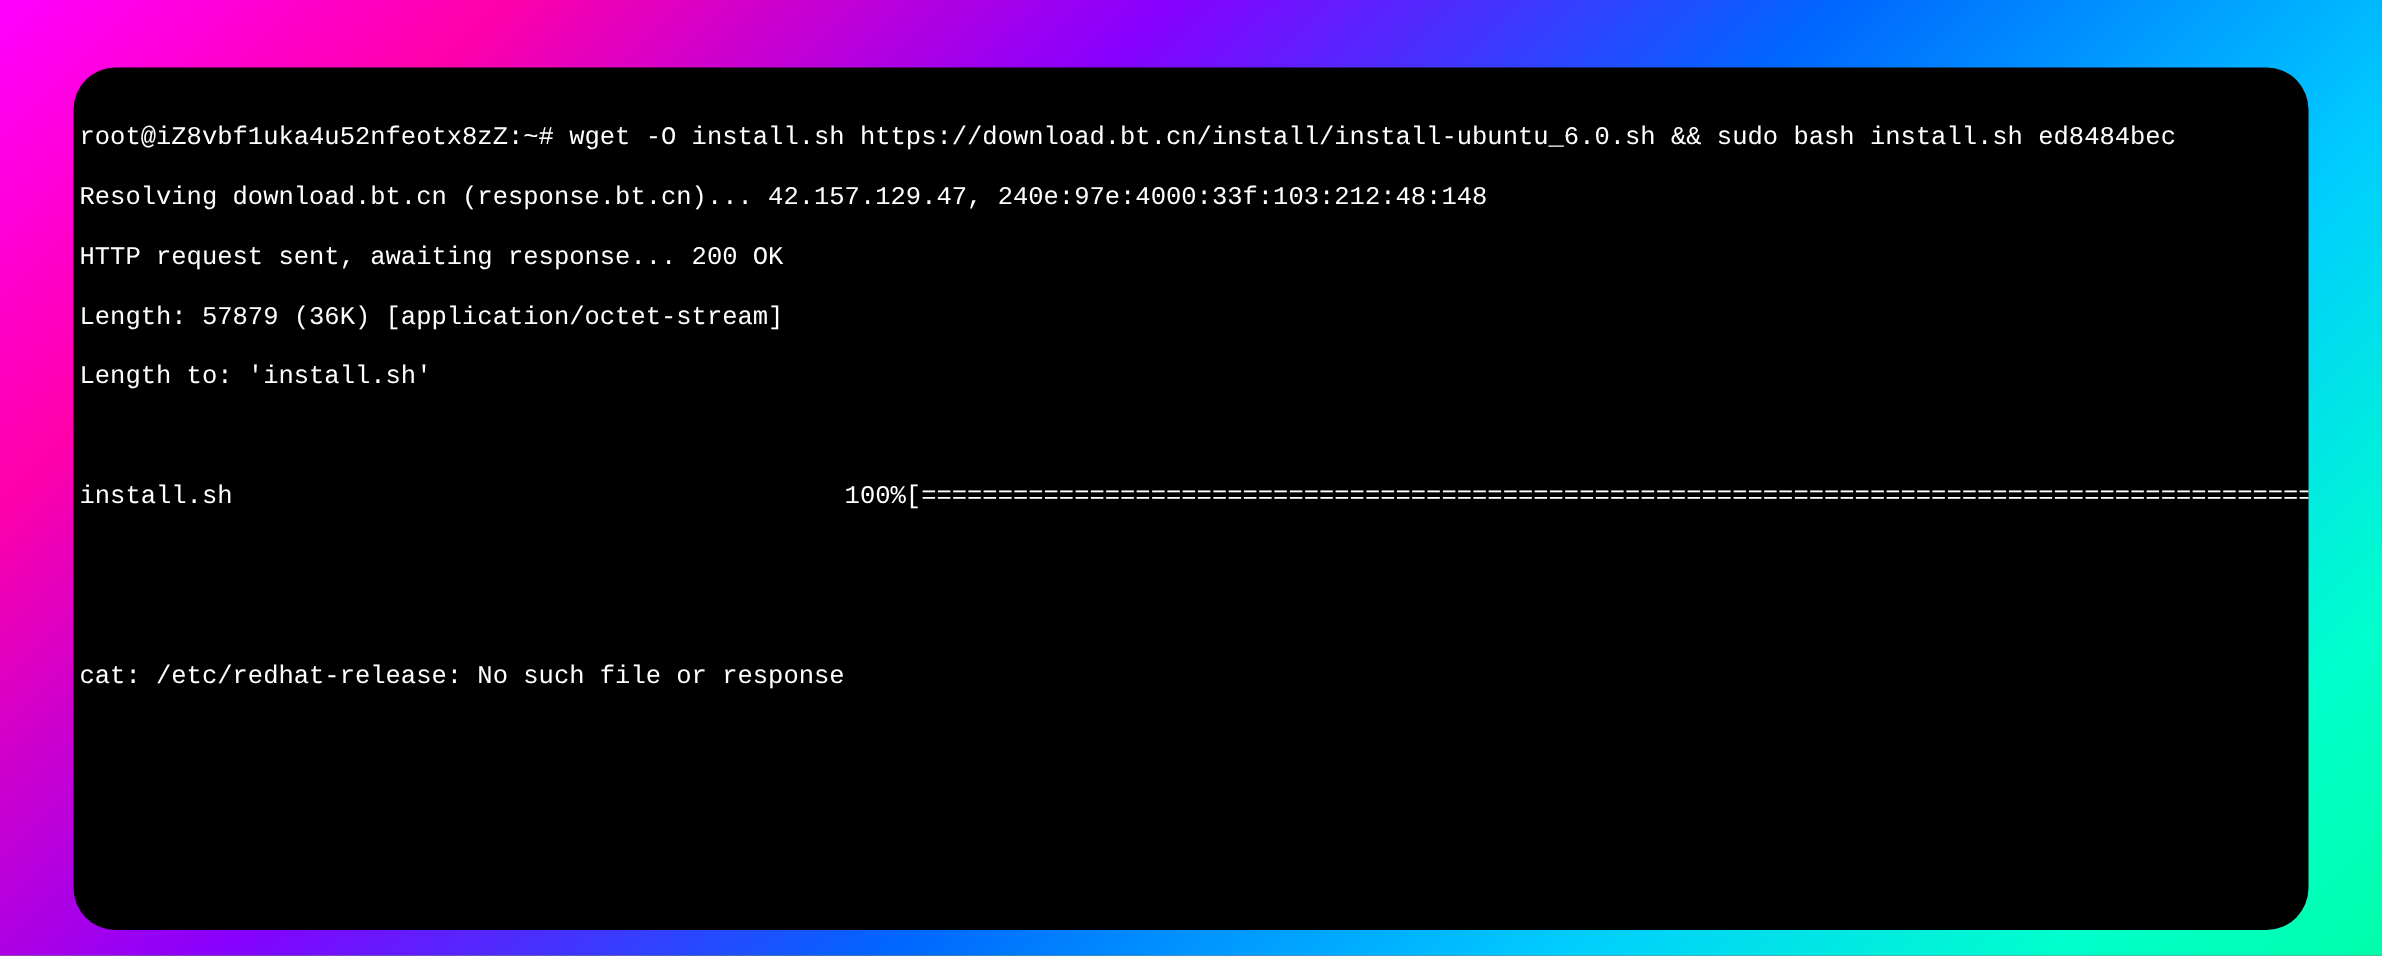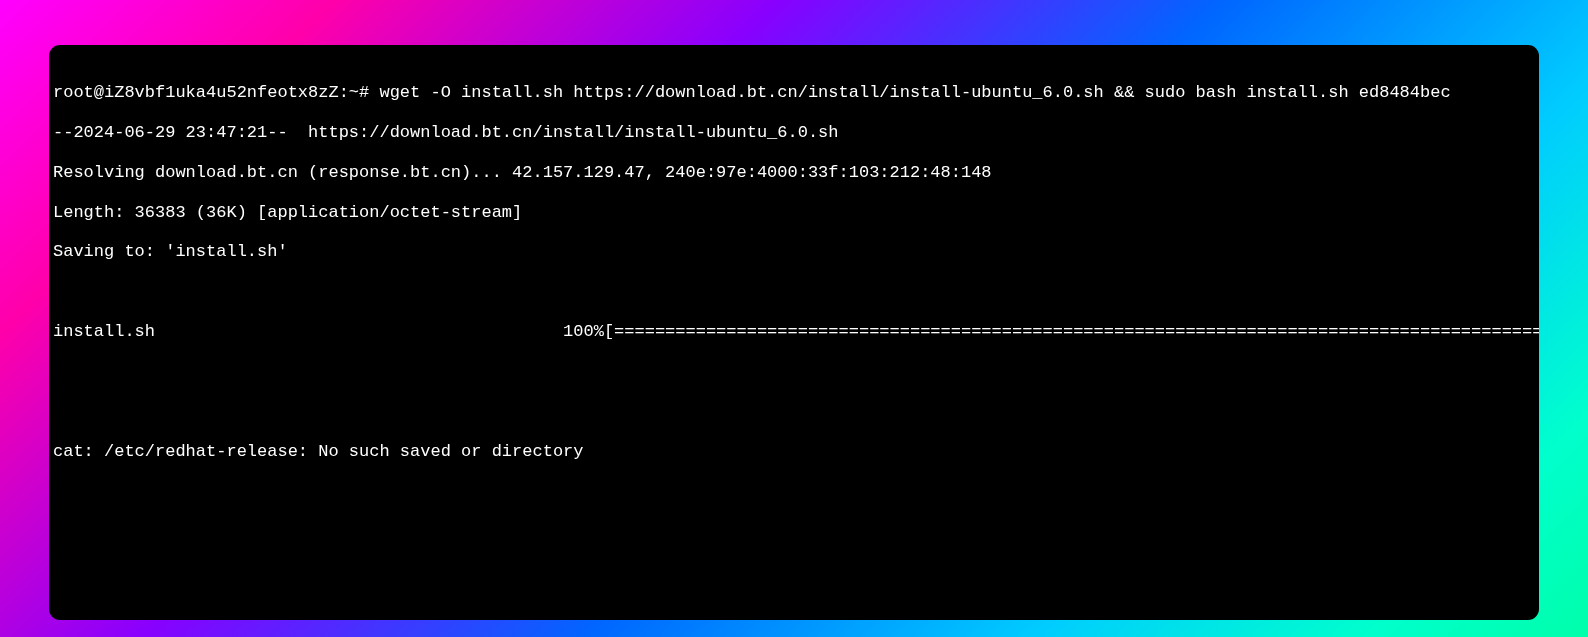--- a/index.html
+++ b/index.html
@@ -14,21 +14,21 @@
       display: flex;
       align-items: center;
       justify-content: center;
       font-family: "Consolas", "Courier New", monospace;
       overflow: hidden;
     }
     .terminal-wrapper {
       width: 1490px;
       height: 575px;
       background: #000000;
-      border-radius: 11px;
+      border-radius: 28px;
       padding: 18px 0px 34px 0px;
       overflow: hidden;
       position: relative;
       margin-top: 28px;
     }
     .terminal-content {
       color: #ffffff;
       font-size: 17px;
       line-height: 1.17;
       white-space: pre;
@@ -39,29 +39,29 @@
       display: block;
       min-height: 20px;
     }
   </style>
 </head>
 <body>
 
 <div class="terminal-wrapper">
   <div class="terminal-content">
 <span class="terminal-line"><span>root@iZ8vbf1uka4u52nfeotx8zZ:~# </span><span>wget -O install.sh https://download.bt.cn/install/install-ubuntu_6.0.sh &amp;&amp; sudo bash install.sh ed8484bec</span></span>
-<span class="terminal-line">--2024-06-29 23:47:21--  https://download.bt.cn/install/install-ubuntu_6.0.sh</span>
 <span class="terminal-line">Resolving download.bt.cn (response.bt.cn)... 42.157.129.47, 240e:97e:4000:33f:103:212:48:148</span>
-<span class="terminal-line">Length: 36383 (36K) [application/octet-stream]</span>
-<span class="terminal-line">Saving to: 'install.sh'</span>
+<span class="terminal-line">HTTP request sent, awaiting response... 200 OK</span>
+<span class="terminal-line">Length: 57879 (36K) [application/octet-stream]</span>
+<span class="terminal-line">Length to: 'install.sh'</span>
 <span class="terminal-line"></span>
 <span class="terminal-line">install.sh                                        100%[=======================================================================================================</span>
 <span class="terminal-line"></span>
 <span class="terminal-line"></span>
-<span class="terminal-line">cat: /etc/redhat-release: No such saved or directory</span>
+<span class="terminal-line">cat: /etc/redhat-release: No such file or response</span>
 <span class="terminal-line"></span>
 
 
 
 
 
 
 
 
 

